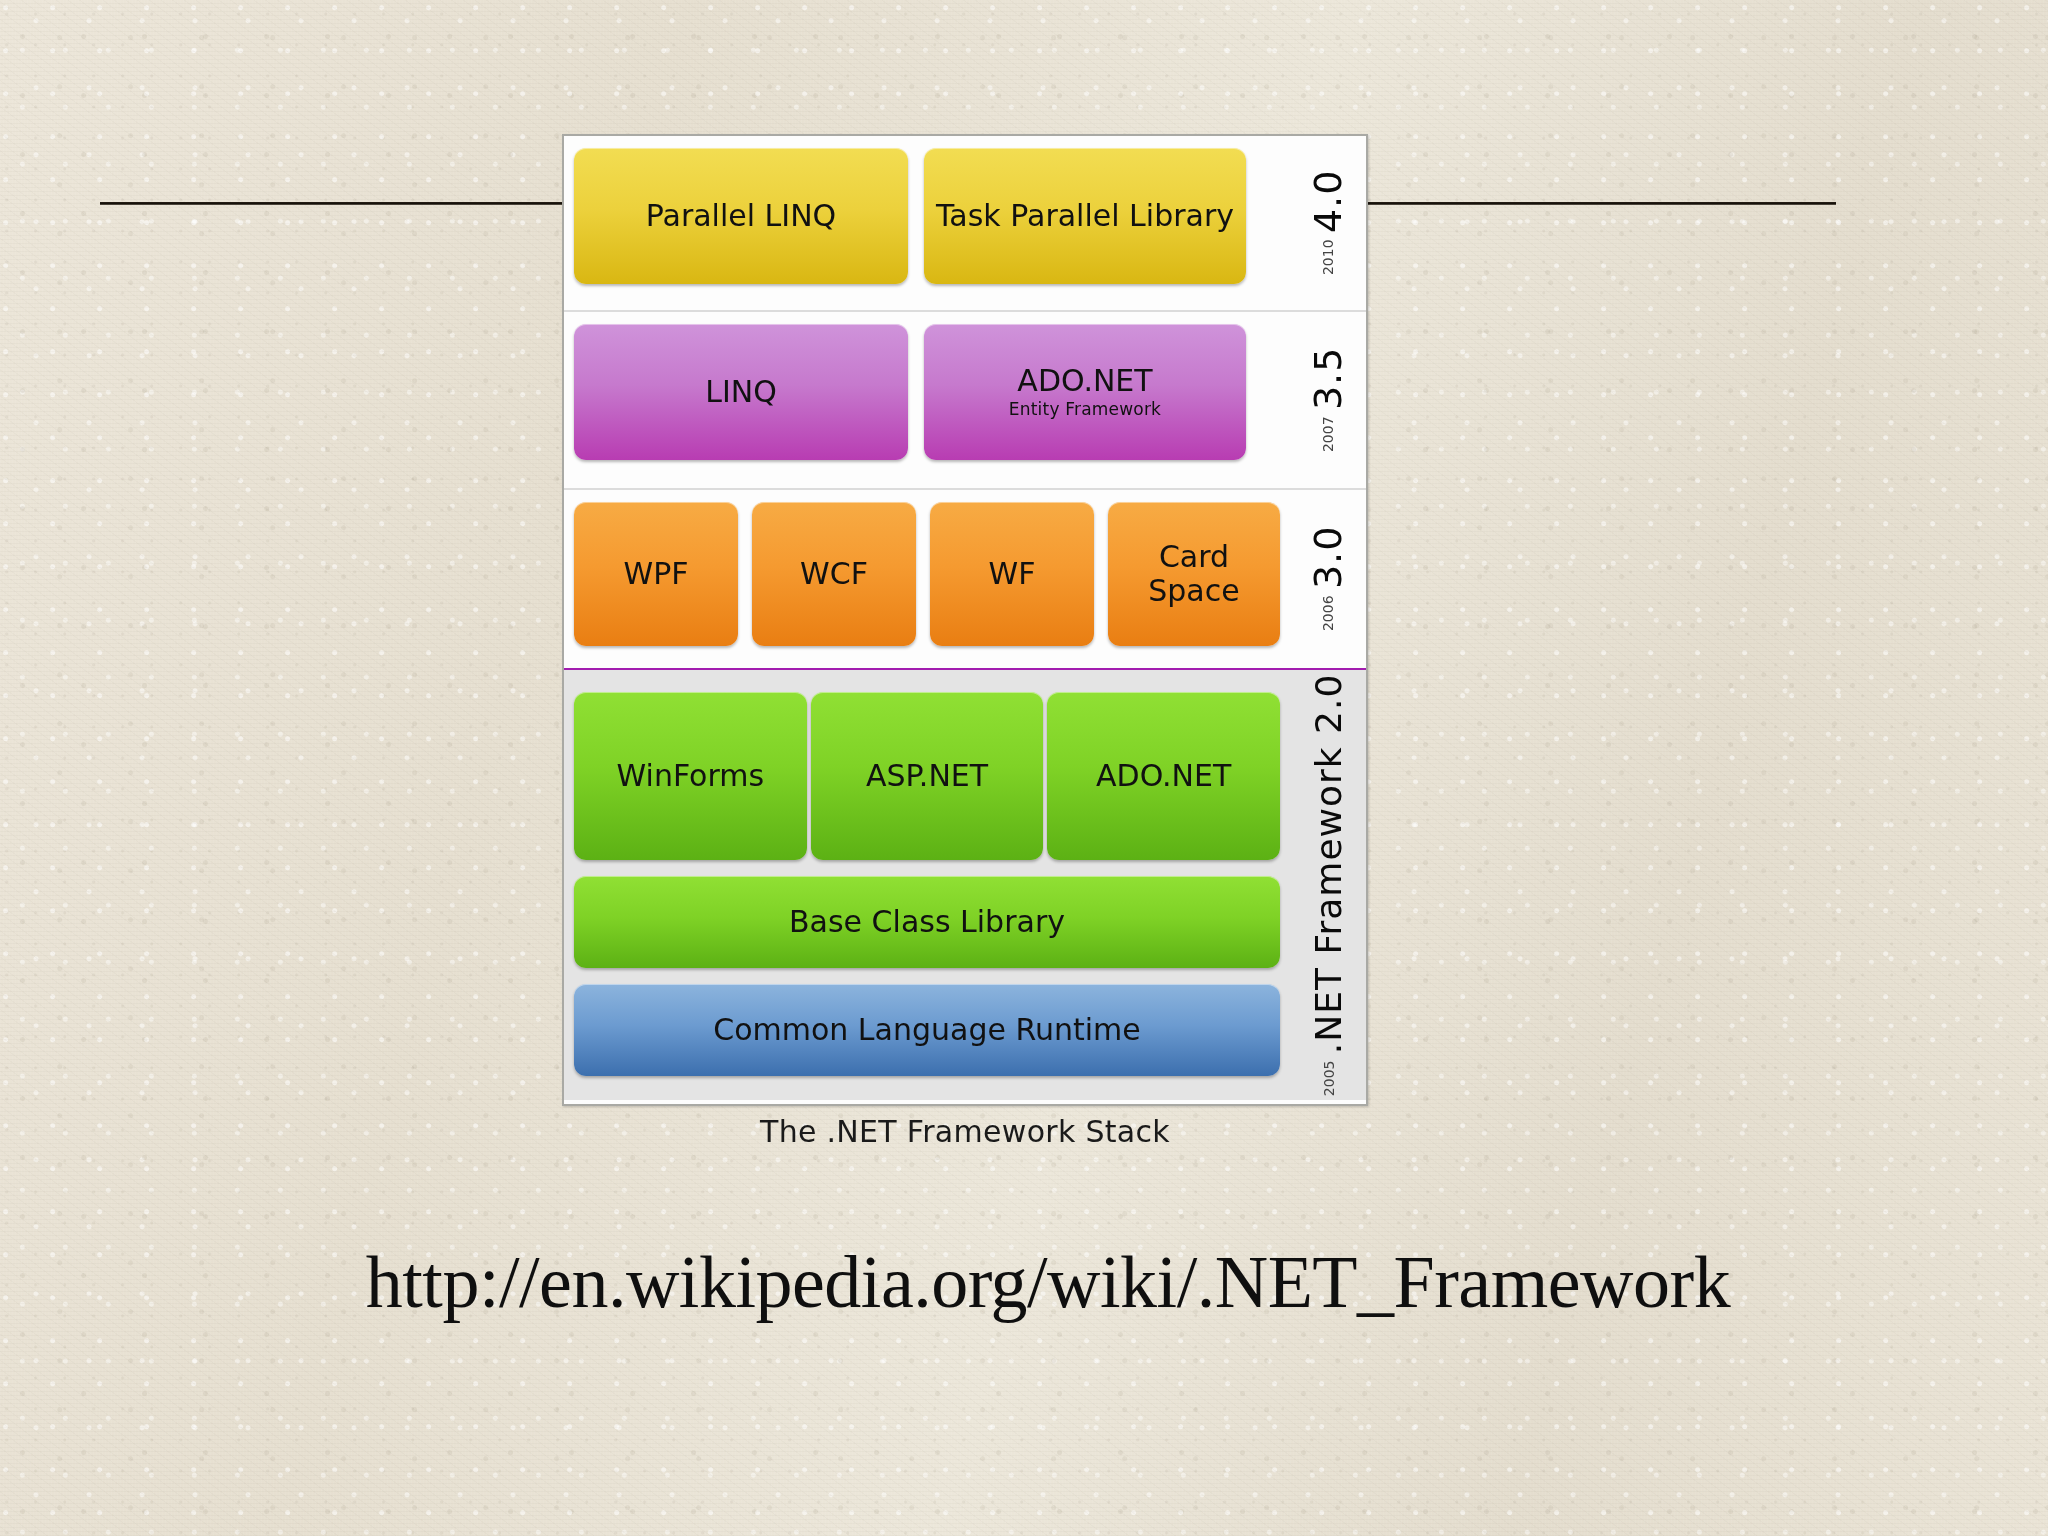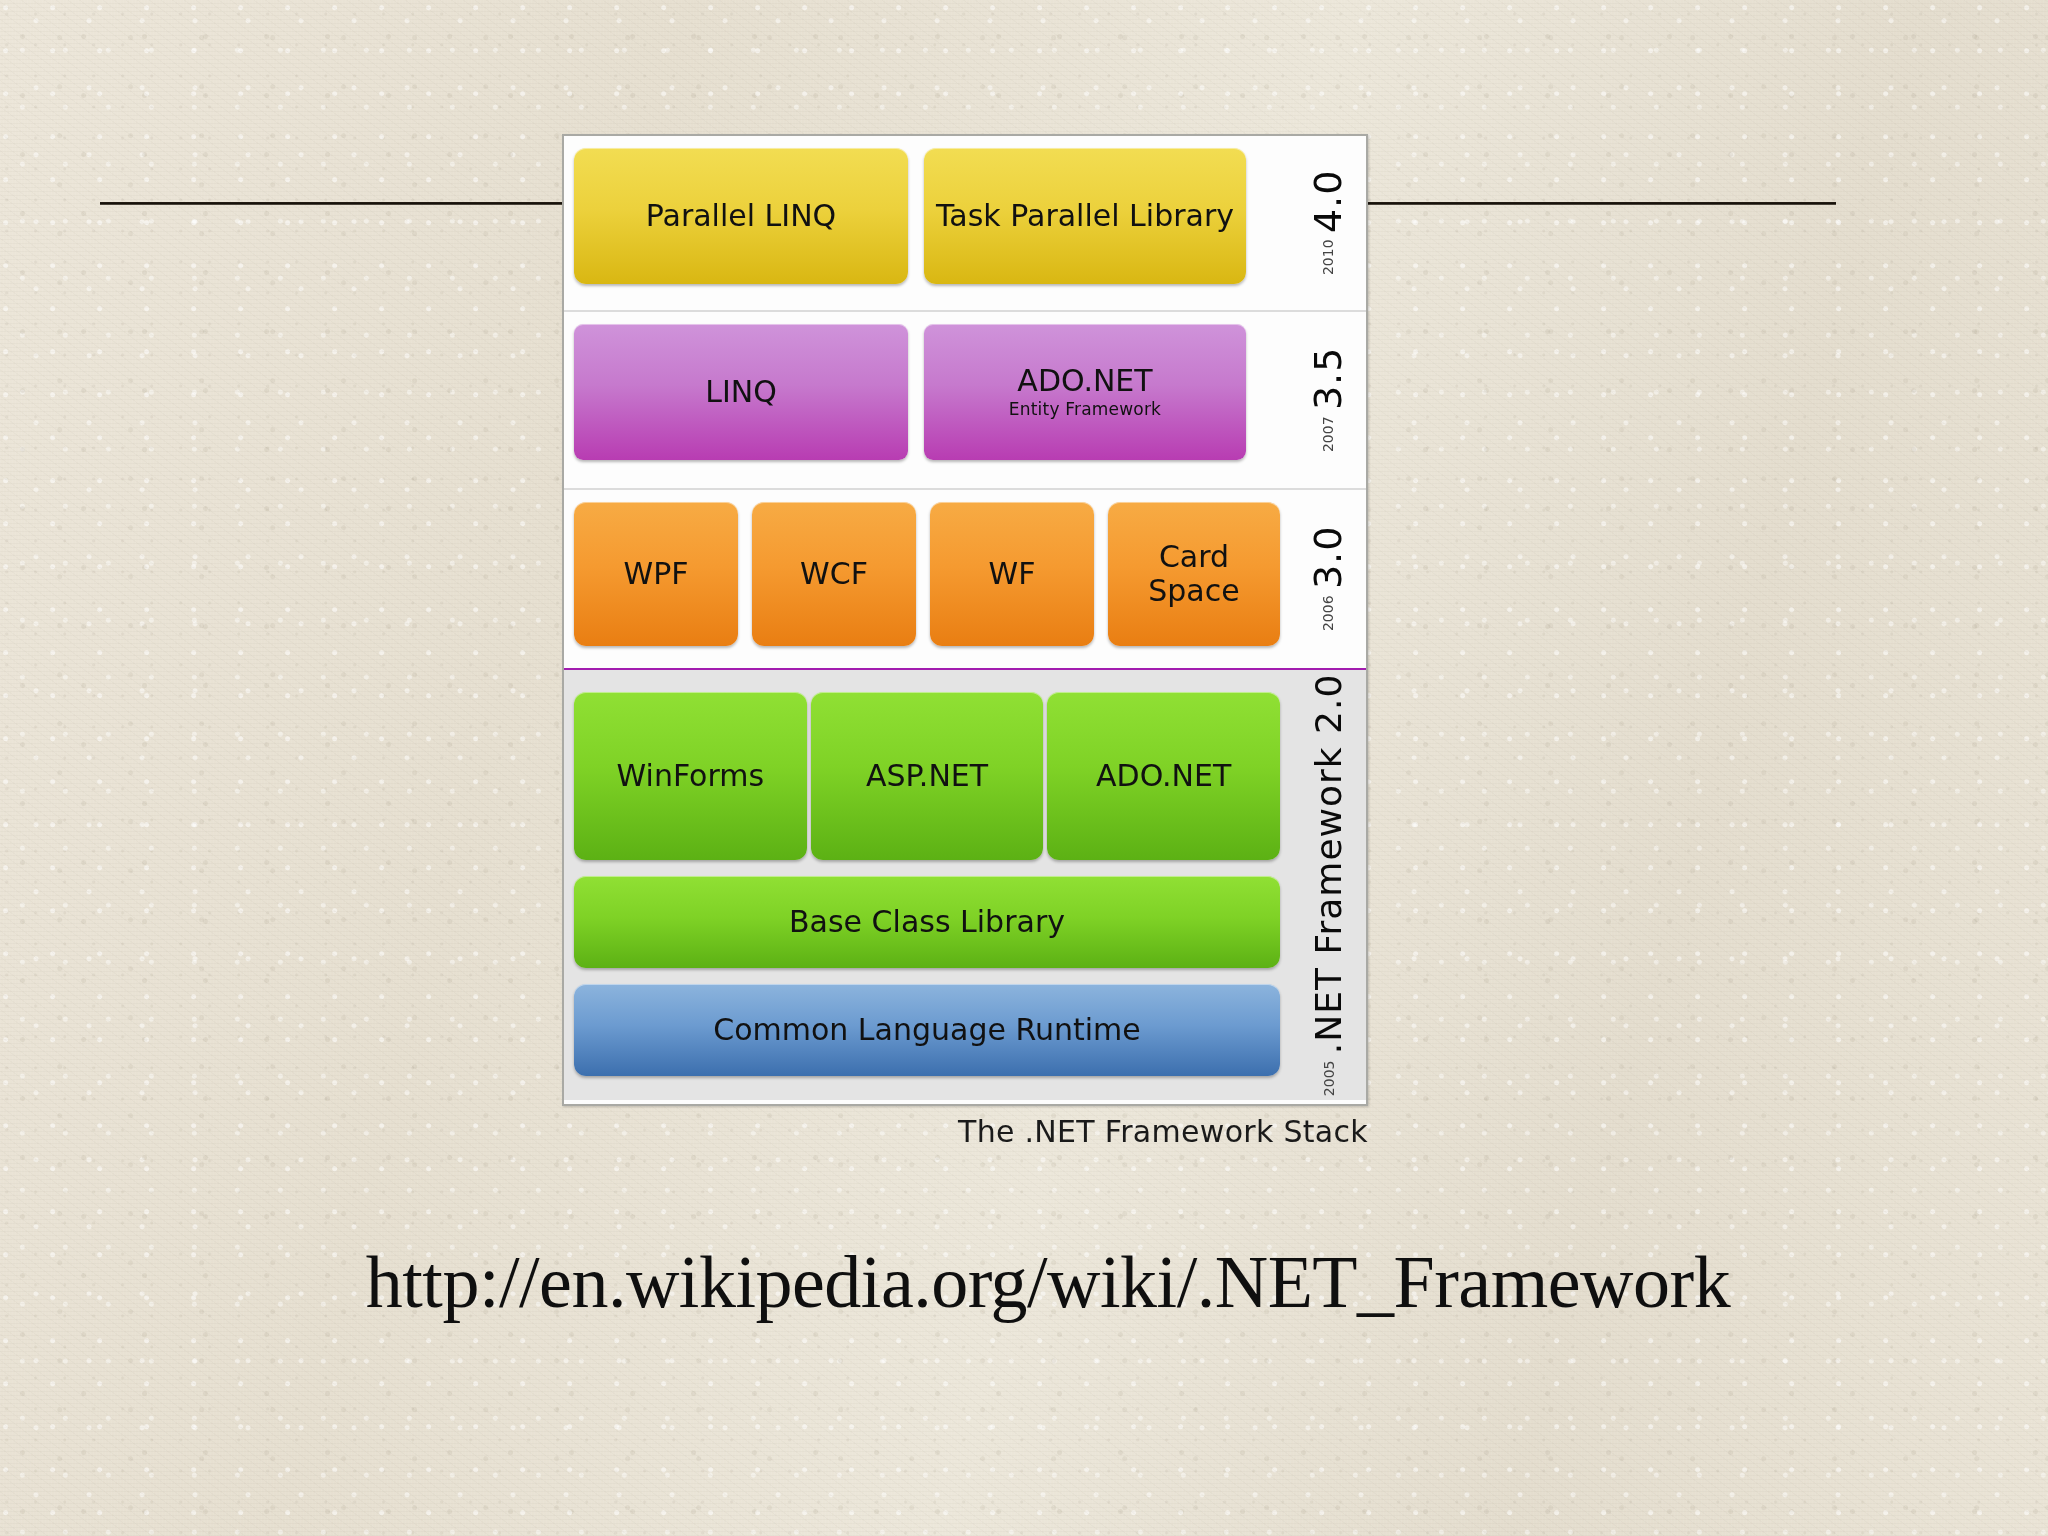--- a/index.html
+++ b/index.html
@@ -129,21 +129,21 @@
     padding: 2px 4px;
     box-sizing: border-box;
   }
   .gbox .sub {
     font-size: 17px;
     margin-top: 3px;
     letter-spacing: .2px;
   }
 
   .c-yellow { background: linear-gradient(180deg, #f2dd52 0%, #ecd13c 45%, #d9b712 100%); }
-  .c-purple { background: linear-gradient(180deg, #cf93da 0%, #c679cd 45%, #b83cb2 100%); border-radius: 9px; }
+  .c-purple { background: linear-gradient(180deg, #cf93da 0%, #c679cd 45%, #b83cb2 100%); }
   .c-orange { background: linear-gradient(180deg, #f7ab44 0%, #f59a30 45%, #e97e12 100%); }
   .c-green  { background: linear-gradient(180deg, #90e034 0%, #7fd226 45%, #5cb114 100%); }
   .c-blue   { background: linear-gradient(180deg, #8cb4dd 0%, #6c9bd0 45%, #3c6fae 100%); }
 
   
   #tier-40 { height: 176px; border-bottom: 2px solid #dcdcdc; }
   #tier-35 { height: 178px; border-bottom: 2px solid #dcdcdc; }
   #tier-30 { height: 180px; border-bottom: 2px solid #a21caf; }
   #tier-20 { height: 430px; background: #e4e4e4; }
 
@@ -184,21 +184,21 @@
   #tier-20 .tier-label-col {
     background: #e4e4e4;
   }
 
   
   #diagram-caption {
     position: absolute;
     left: 562px;
     top: 1114px;
     width: 806px;
-    text-align: right;
+    text-align: center;
     font-size: 30px;
     color: #1a1a1a;
     letter-spacing: .3px;
   }
 
   
   #source-url {
     position: absolute;
     left: 0;
     top: 1240px;

